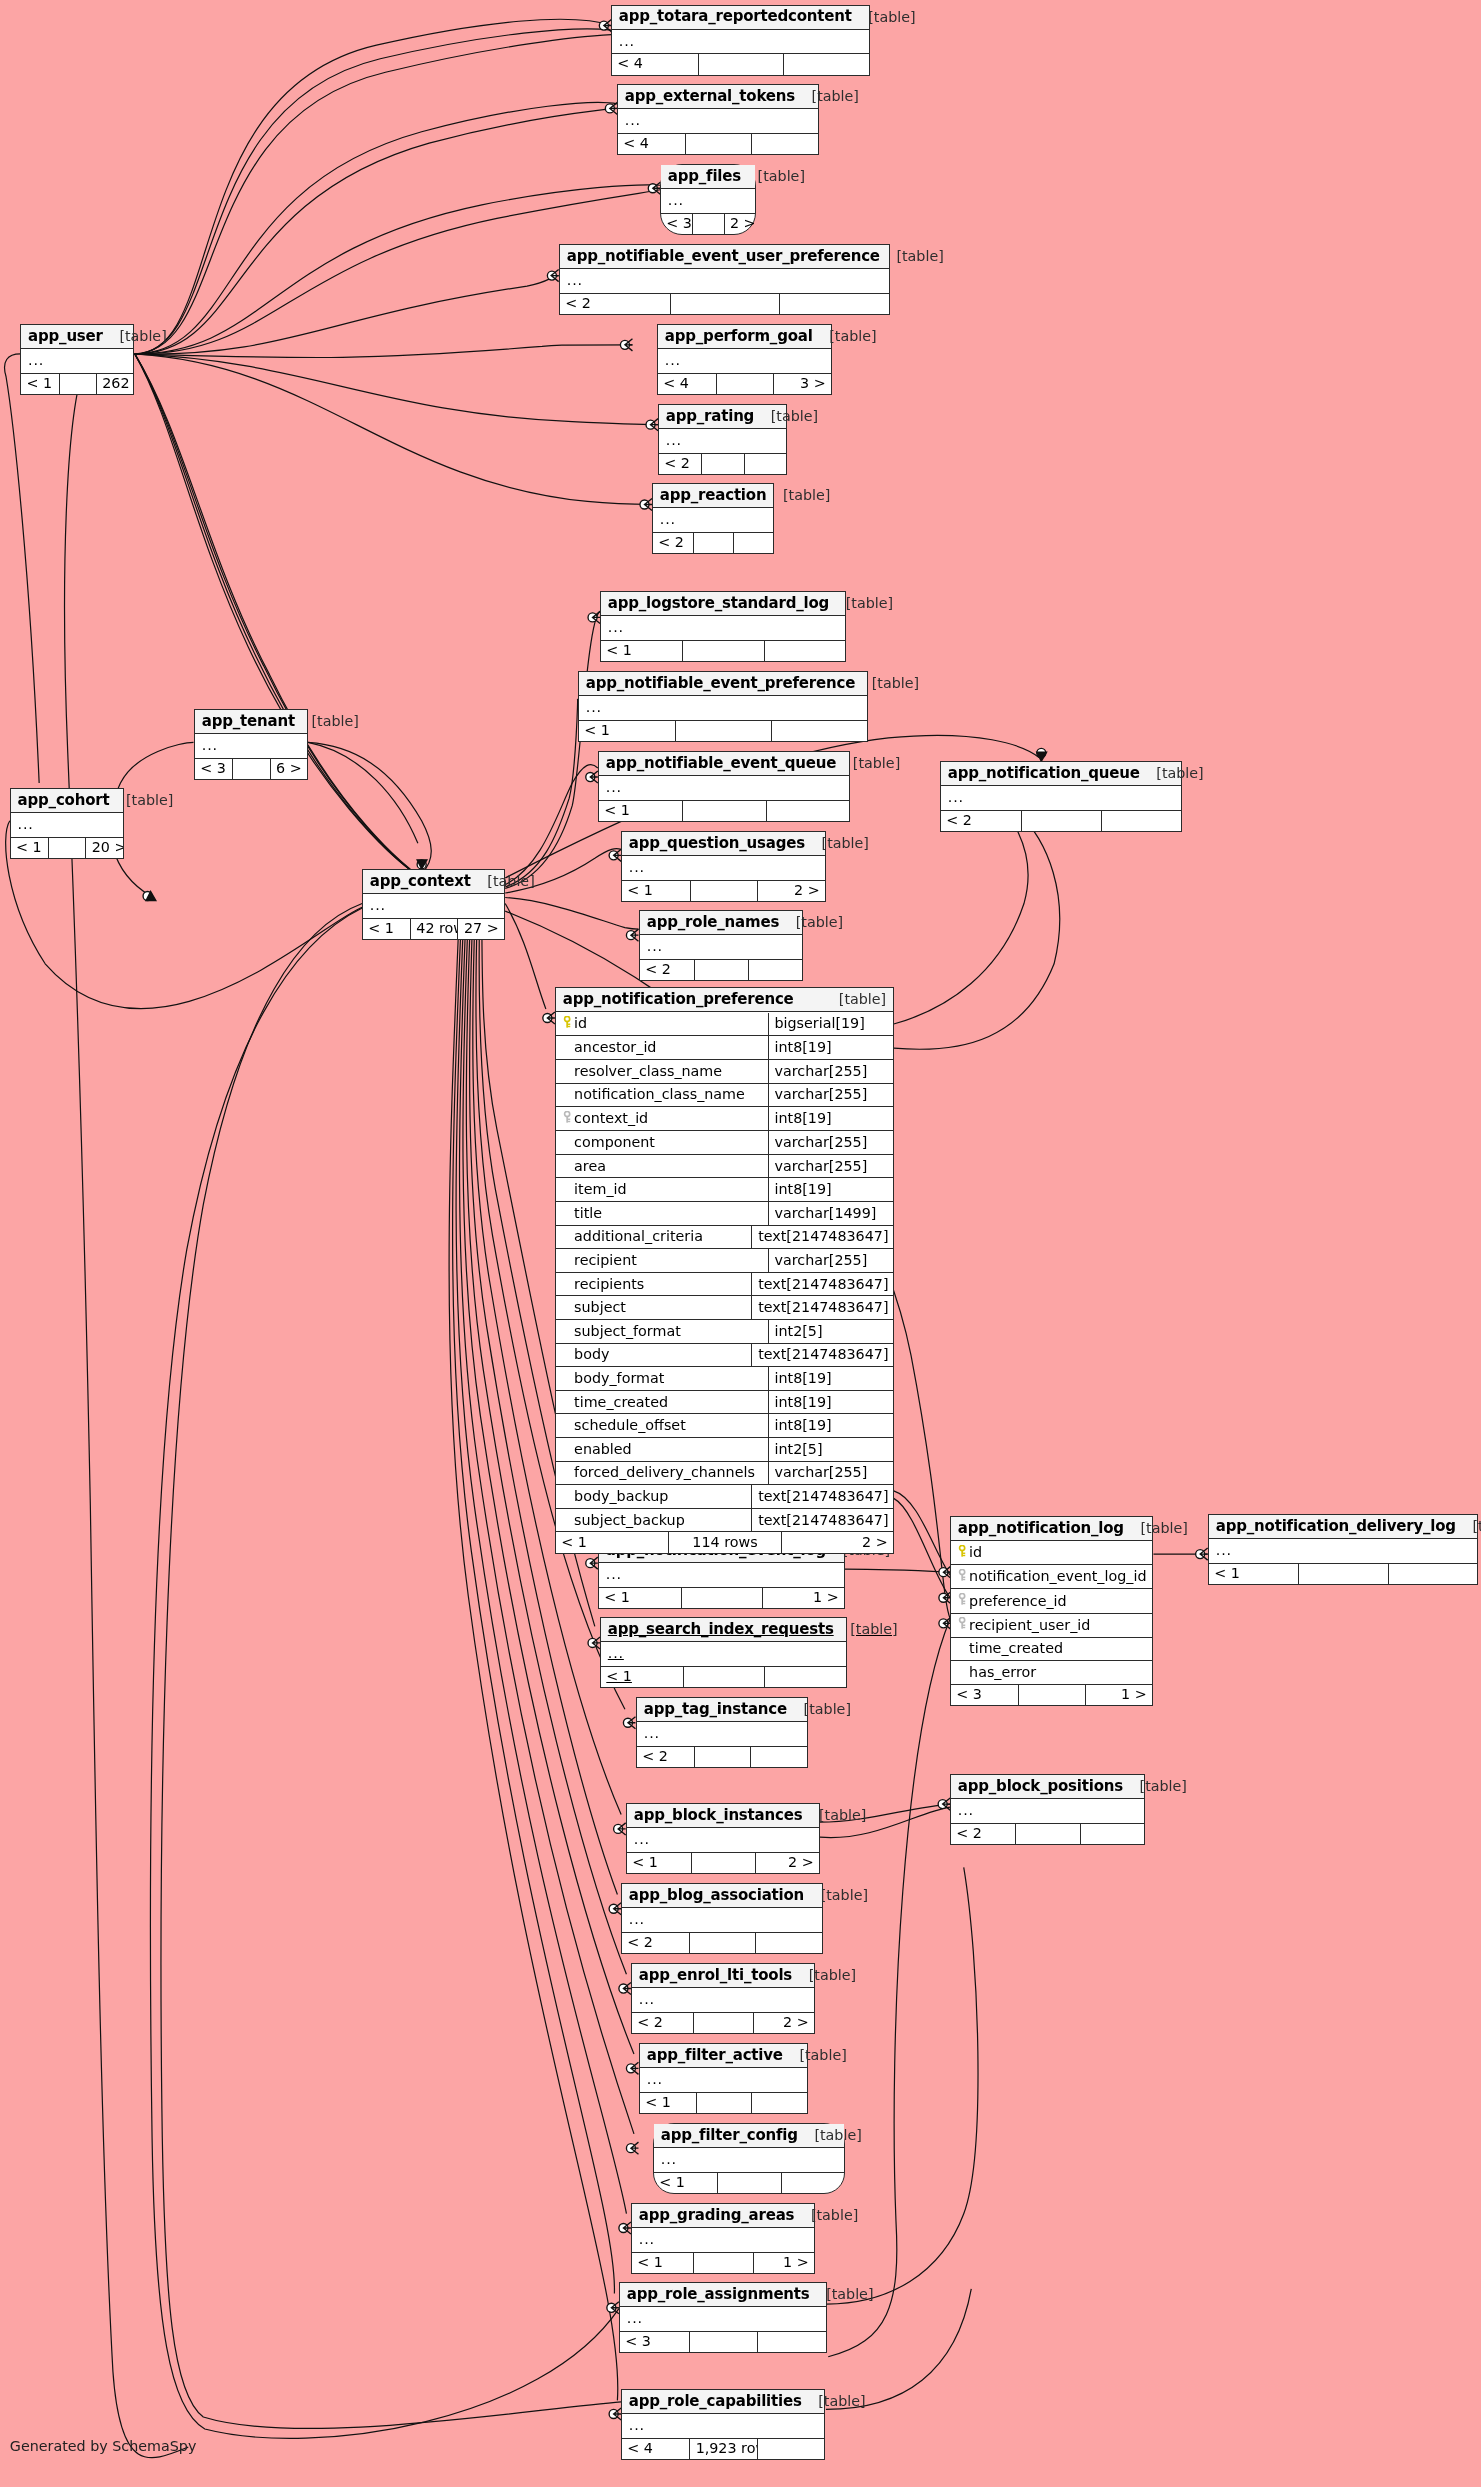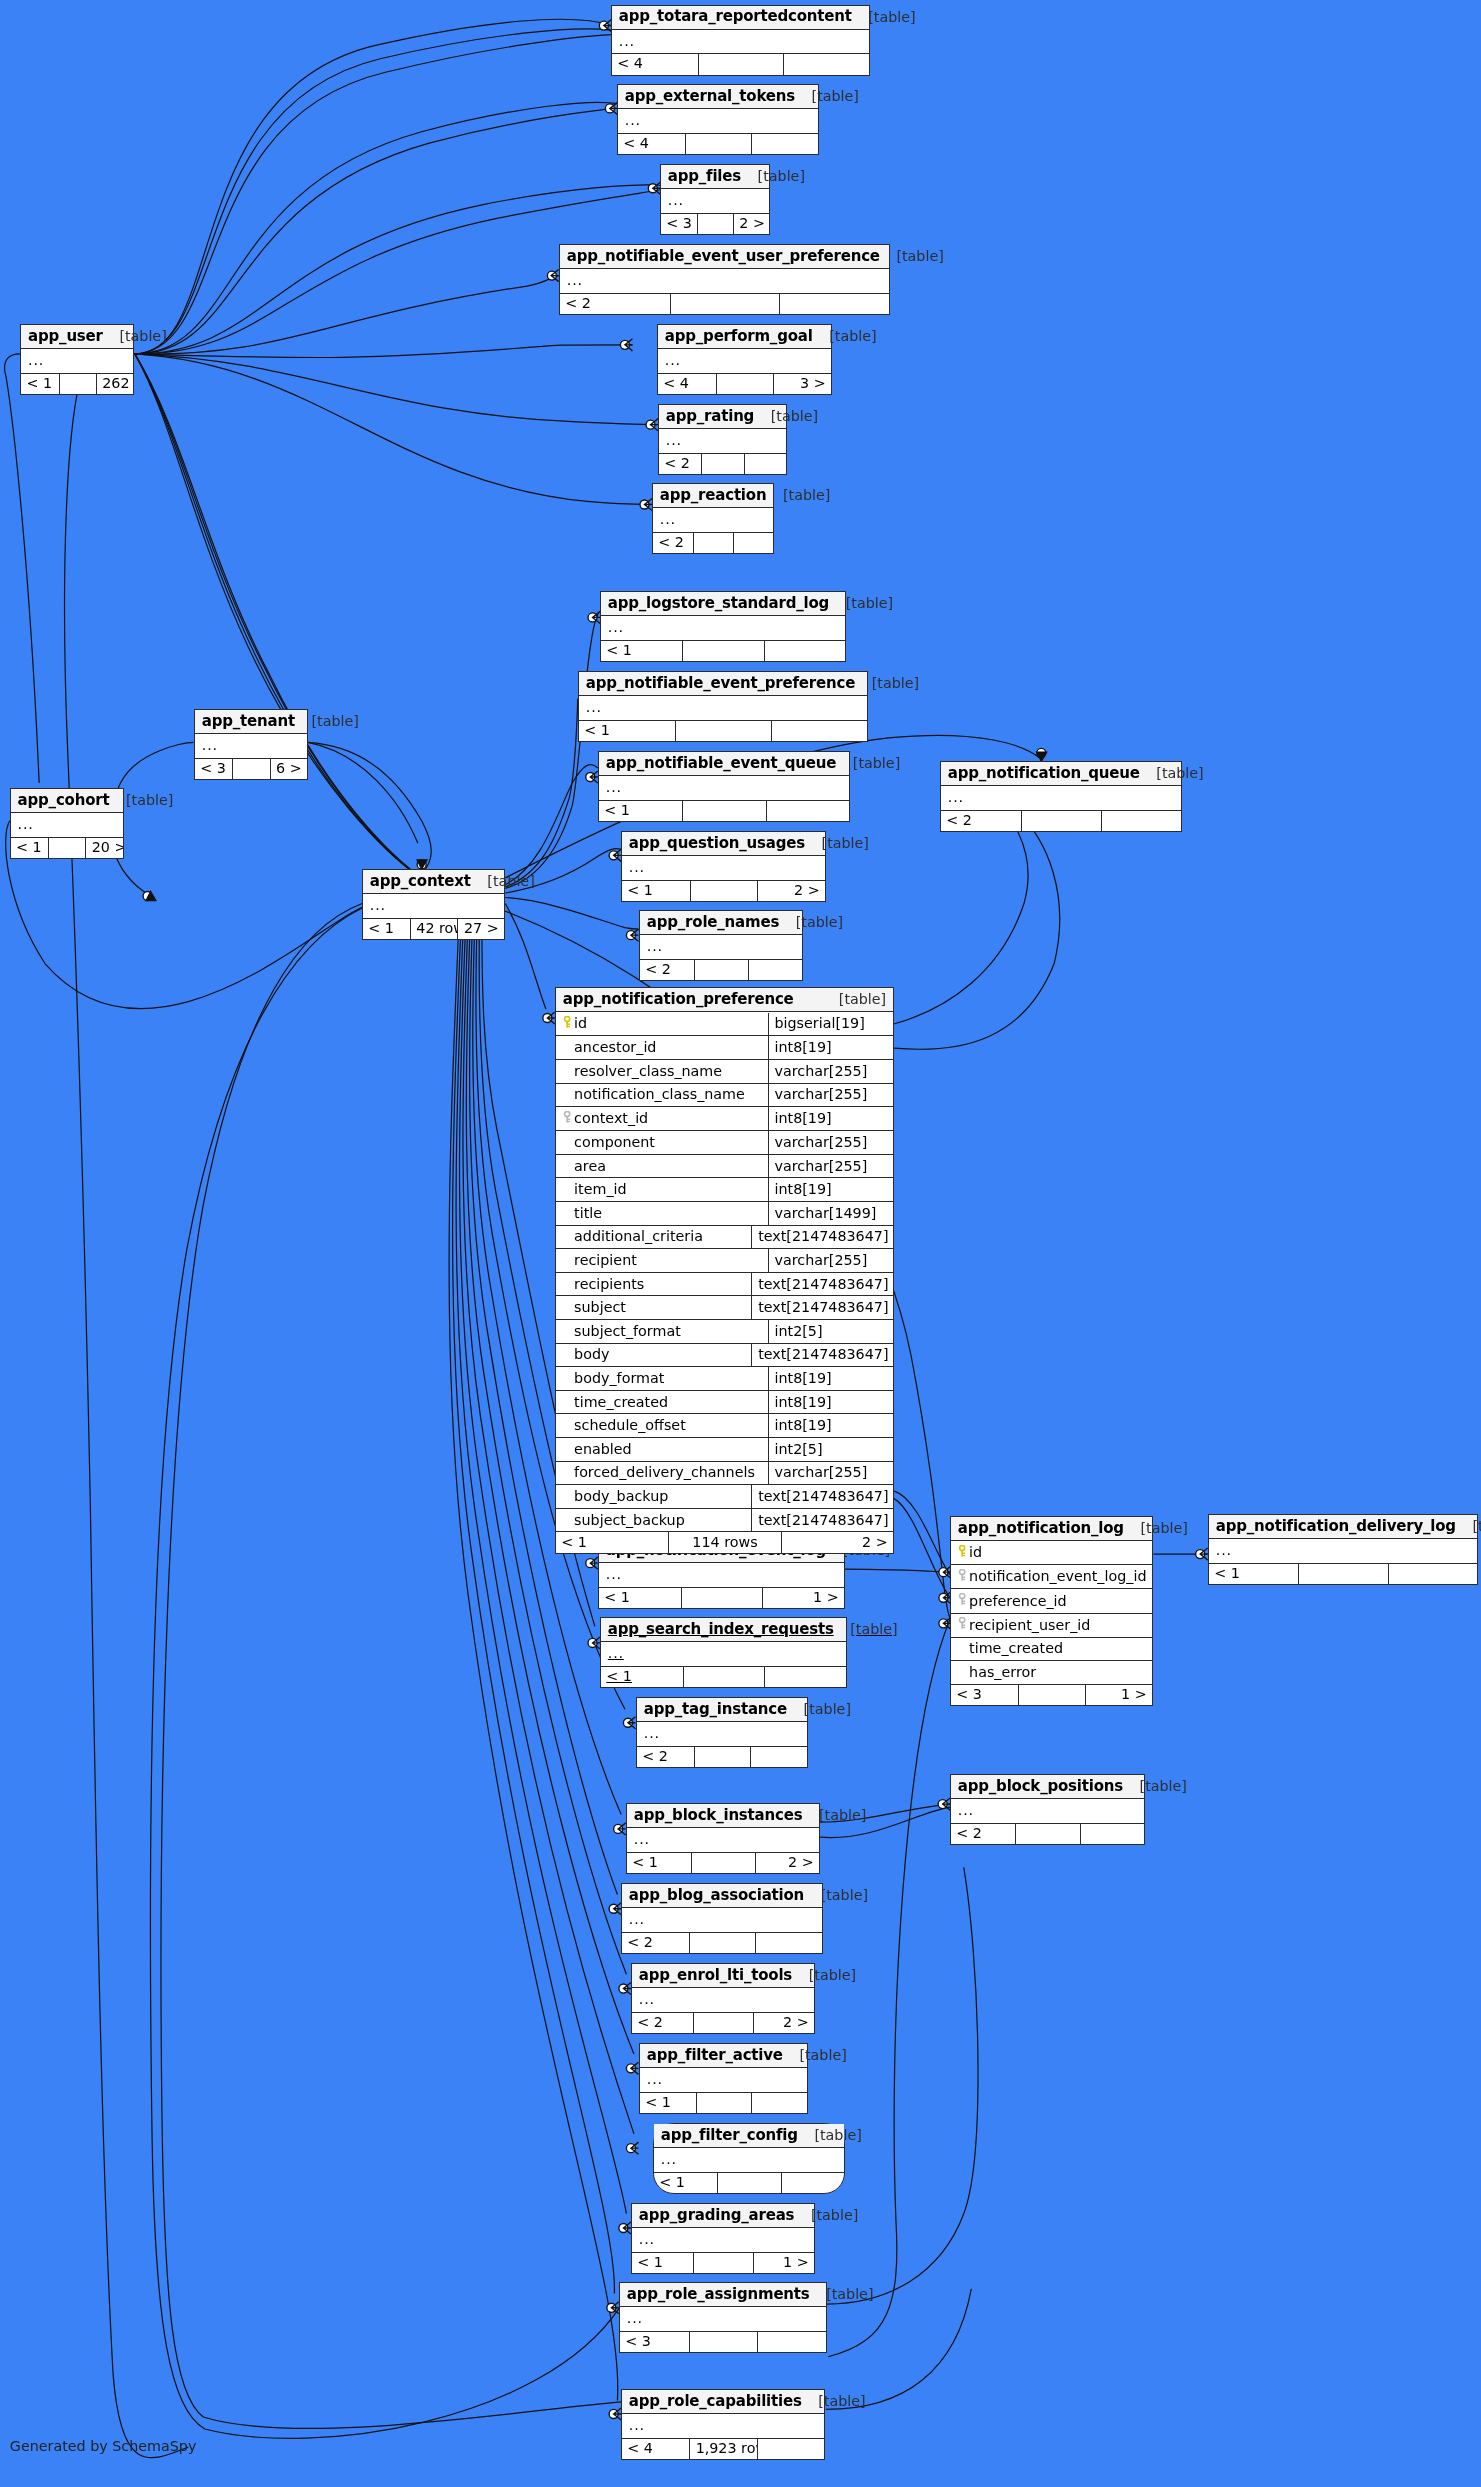--- a/index.html
+++ b/index.html
@@ -5,21 +5,21 @@
 <style>
   html, body {
     margin: 0;
     padding: 0;
     background: #ffffff;
   }
   #canvas {
     position: relative;
     width: 1481px;
     height: 2487px;
-    background: #3b82f6;
+    background: #fca5a5;
     font-family: "DejaVu Sans", "Liberation Sans", sans-serif;
     overflow: hidden;
   }
   #edges {
     position: absolute;
     left: 0;
     top: 0;
     width: 1481px;
     height: 2487px;
     pointer-events: none;
@@ -288,21 +288,21 @@
           <span class="tbl-name">app_external_tokens</span>
           <span class="tbl-type">[table]</span>
         </div>
         <div class="tbl-ellipsis">...</div>
         <div class="tbl-foot">
           <div class="foot-l">&lt; 4</div>
           <div class="foot-c"></div>
           <div class="foot-r"></div>
         </div>
       </div>
-      <div class="tbl compact" style="left: 660px; top: 164px; width: 110px;">
+      <div class="tbl compact" style="left: 660px; top: 164px; width: 96px; border-radius: 22px;">
         <div class="tbl-head">
           <span class="tbl-name">app_files</span>
           <span class="tbl-type">[table]</span>
         </div>
         <div class="tbl-ellipsis">...</div>
         <div class="tbl-foot">
           <div class="foot-l">&lt; 3</div>
           <div class="foot-c"></div>
           <div class="foot-r">2 &gt;</div>
         </div>

